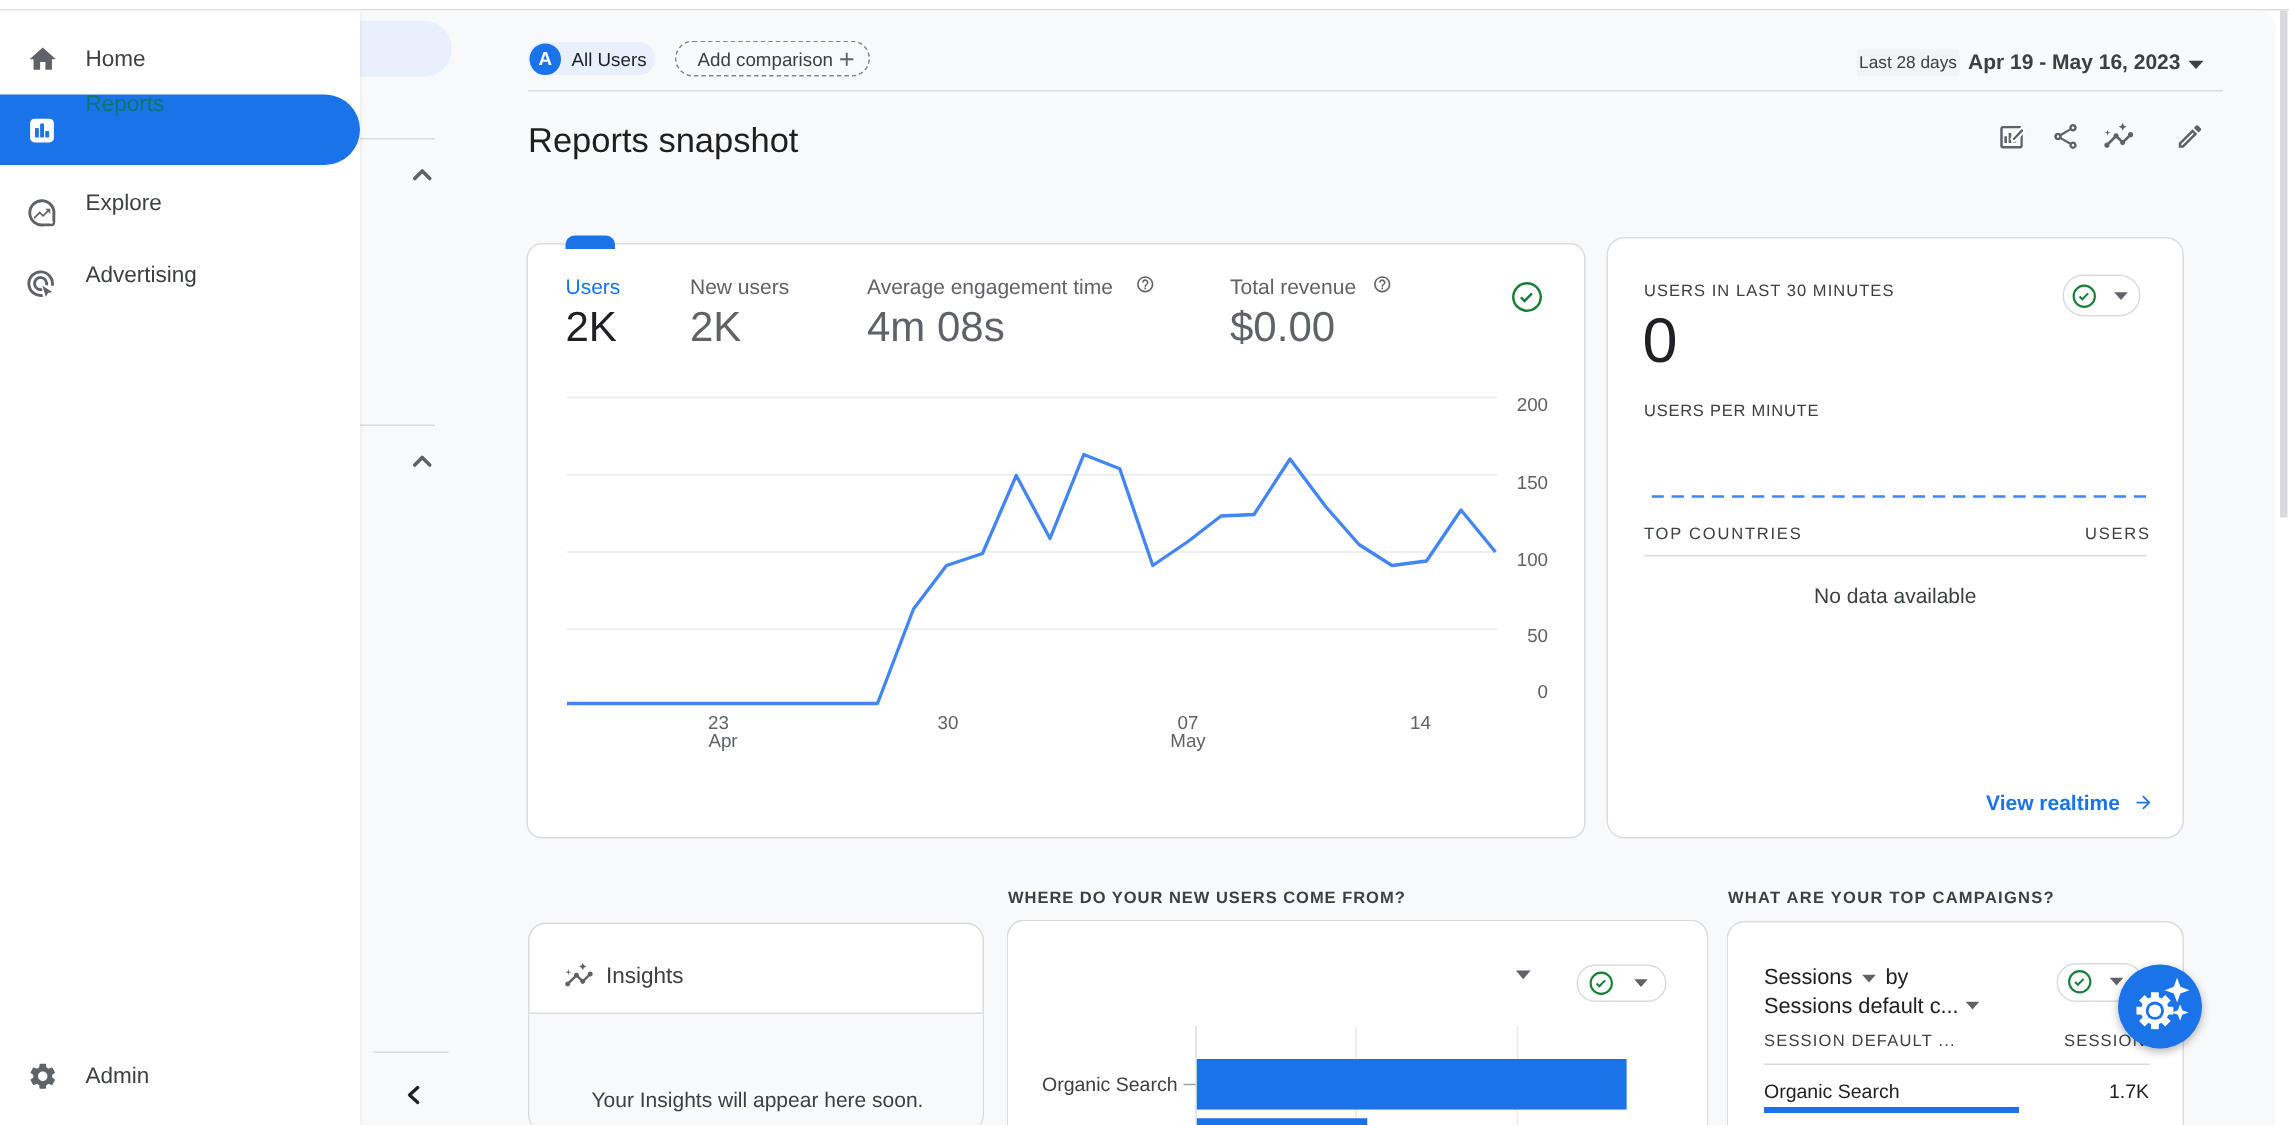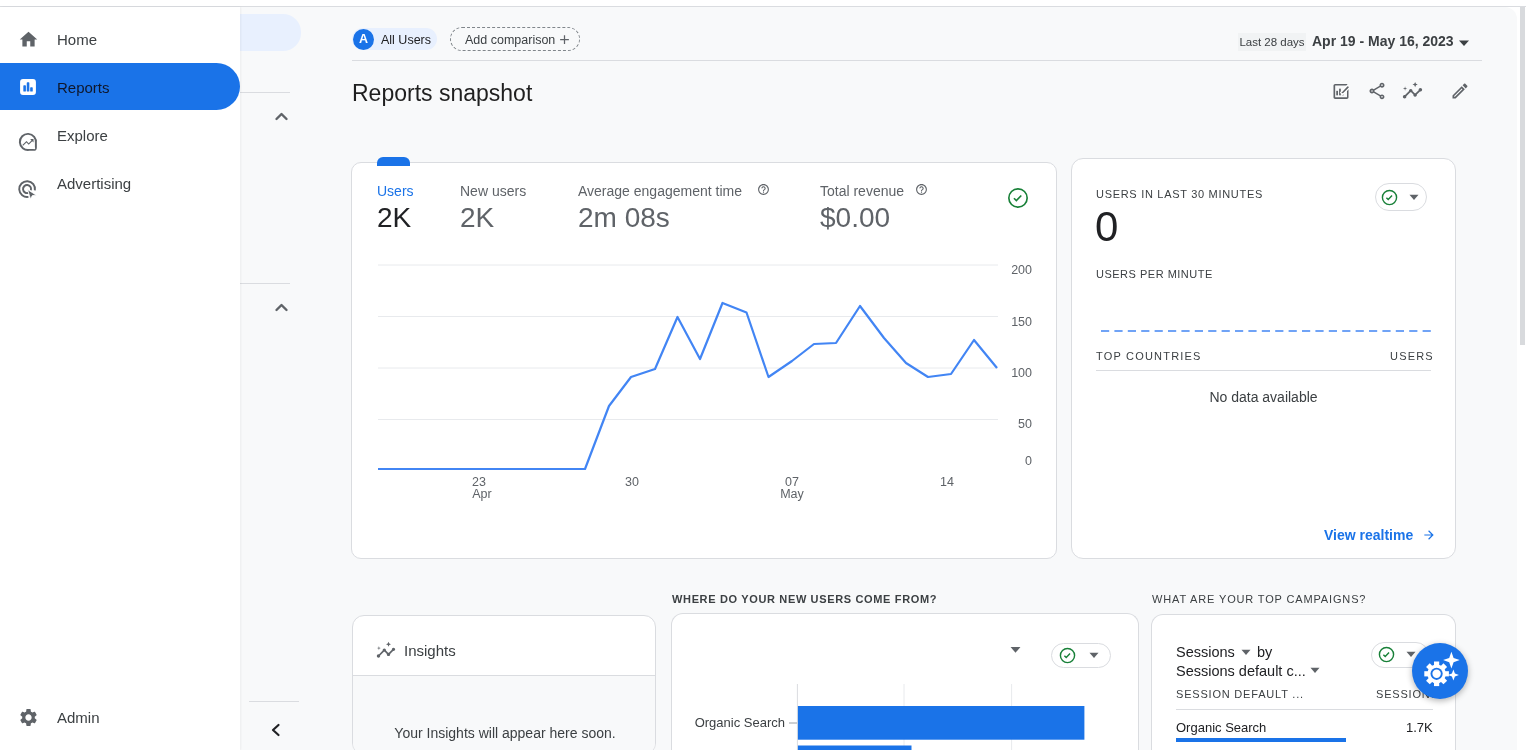--- a/index.html
+++ b/index.html
@@ -41,21 +41,21 @@
       </svg>
     <div class="abs" style="left:57px; top:24px; font-size:15px; color:#3c4043;">Home</div>
 
     <div class="abs" style="left:0; top:56px; width:240px; height:47px; background:#1a73e8; border-radius:0 23.5px 23.5px 0;"></div>
     <svg class="abs" style="left:18px; top:70px;" width="20" height="20" viewBox="0 0 24 24">
       <rect x="2.5" y="2.5" width="19" height="19" rx="3.5" fill="#fff"></rect>
       <rect x="6.4" y="10" width="3.1" height="7.5" rx="0.8" fill="#1a73e8"></rect>
       <rect x="10.5" y="6.3" width="3.1" height="11.2" rx="0.8" fill="#1a73e8"></rect>
       <rect x="14.6" y="12.3" width="3.1" height="5.2" rx="0.8" fill="#1a73e8"></rect>
     </svg>
-    <div class="abs" style="left:57px; top:72px; font-size:15px; color:#0f172a;">Reports</div>
+    <div class="abs" style="left:57px; top:54px; font-size:15px; color:#0f766e;">Reports</div>
 
     <svg class="abs" style="left:17px; top:124px;" width="22" height="22" viewBox="0 0 24 24">
       <path d="M20.6 13.3 A8.8 8.8 0 1 0 13.3 20.6 L18.3 20.6 Q20.6 20.6 20.6 18.3 Z" stroke="#5f6368" stroke-width="2.1" fill="none" stroke-linejoin="round"></path>
       <g transform="translate(4.6,5.2) scale(0.61)">
         <path d="M16 6l2.29 2.29-4.88 4.88-4-4L2 16.59 3.41 18l6-6 4 4 6.3-6.29L22 12V6z" fill="#5f6368"></path>
       </g>
       <circle cx="18.7" cy="18.7" r="1.15" fill="#fff"></circle>
     </svg>
     <div class="abs" style="left:57px; top:120px; font-size:15px; color:#3c4043;">Explore</div>
 
@@ -117,21 +117,21 @@
   <div class="abs" style="left:377px; top:157px; width:33px; height:9px; background:#1a73e8; border-radius:6px 6px 0 0;"></div>
 
   <div class="abs" style="left:377px; top:183px; font-size:14px; color:#1a73e8;">Users</div>
   <div class="abs" style="left:377px; top:202px; font-size:28px; color:#202124;">2K</div>
   <div class="abs" style="left:460px; top:183px; font-size:14px; color:#5f6368;">New users</div>
   <div class="abs" style="left:460px; top:202px; font-size:28px; color:#5f6368;">2K</div>
   <div class="abs" style="left:578px; top:183px; font-size:14px; color:#5f6368;">Average engagement time</div>
   <svg class="abs" style="left:757px; top:183px;" width="13" height="13" viewBox="0 0 24 24">
       <path d="M12 2C6.48 2 2 6.48 2 12s4.48 10 10 10 10-4.48 10-10S17.52 2 12 2zm0 18c-4.41 0-8-3.59-8-8s3.59-8 8-8 8 3.59 8 8-3.59 8-8 8zM11 16h2v2h-2zm1.61-9.96c-2.06-.3-3.88.97-4.43 2.79-.18.58.26 1.17.87 1.17h.2c.41 0 .74-.29.88-.67.32-.89 1.27-1.5 2.3-1.28.95.2 1.65 1.13 1.57 2.1-.1 1.34-1.62 1.63-2.45 2.88 0 .01-.01.01-.01.02-.01.02-.02.03-.03.05-.09.15-.18.32-.25.5-.01.03-.03.05-.04.08-.01.02-.01.04-.02.07-.12.34-.2.75-.2 1.25h2c0-.42.11-.77.28-1.07.02-.03.03-.06.05-.09.08-.14.18-.27.28-.39.01-.01.02-.03.03-.04.1-.12.21-.23.33-.34.96-.91 2.26-1.65 1.99-3.56-.24-1.74-1.61-3.21-3.35-3.47z" fill="#5f6368"></path>
     </svg>
-  <div class="abs" style="left:578px; top:202px; font-size:28px; color:#5f6368;">2m 08s</div>
+  <div class="abs" style="left:578px; top:202px; font-size:28px; color:#5f6368;">4m 08s</div>
   <div class="abs" style="left:820px; top:183px; font-size:14px; color:#5f6368;">Total revenue</div>
   <svg class="abs" style="left:915px; top:183px;" width="13" height="13" viewBox="0 0 24 24">
       <path d="M12 2C6.48 2 2 6.48 2 12s4.48 10 10 10 10-4.48 10-10S17.52 2 12 2zm0 18c-4.41 0-8-3.59-8-8s3.59-8 8-8 8 3.59 8 8-3.59 8-8 8zM11 16h2v2h-2zm1.61-9.96c-2.06-.3-3.88.97-4.43 2.79-.18.58.26 1.17.87 1.17h.2c.41 0 .74-.29.88-.67.32-.89 1.27-1.5 2.3-1.28.95.2 1.65 1.13 1.57 2.1-.1 1.34-1.62 1.63-2.45 2.88 0 .01-.01.01-.01.02-.01.02-.02.03-.03.05-.09.15-.18.32-.25.5-.01.03-.03.05-.04.08-.01.02-.01.04-.02.07-.12.34-.2.75-.2 1.25h2c0-.42.11-.77.28-1.07.02-.03.03-.06.05-.09.08-.14.18-.27.28-.39.01-.01.02-.03.03-.04.1-.12.21-.23.33-.34.96-.91 2.26-1.65 1.99-3.56-.24-1.74-1.61-3.21-3.35-3.47z" fill="#5f6368"></path>
     </svg>
   <div class="abs" style="left:820px; top:202px; font-size:28px; color:#5f6368;">$0.00</div>
 
   <svg class="abs" style="left:1007px; top:187px;" width="22" height="22" viewBox="0 0 24 24">
     <circle cx="12" cy="12" r="10" stroke="#188038" stroke-width="1.8" fill="none"></circle>
     <path d="M7.6 12.3l2.6 2.6 5.4-5.6" stroke="#188038" stroke-width="1.8" fill="none"></path>
   </svg>
@@ -173,21 +173,21 @@
   <div class="abs" style="left:1096px; top:350px; font-size:11px; letter-spacing:1.2px; color:#3c4043;">TOP COUNTRIES</div>
   <div class="abs" style="left:1390px; top:350px; font-size:11px; letter-spacing:1.2px; color:#3c4043;">USERS</div>
   <div class="divh" style="left:1096px; top:370px; width:335px; background:#dadce0;"></div>
   <div class="abs" style="left:1096px; top:389px; width:335px; text-align:center; font-size:14px; color:#3c4043;">No data available</div>
   <div class="abs" style="left:1324px; top:527px; font-size:14px; font-weight:bold; color:#1a73e8;">View realtime</div>
   <svg class="abs" style="left:1422px; top:528px;" width="14" height="14" viewBox="0 0 24 24">
       <path d="M12 4l-1.41 1.41L16.17 11H4v2h12.17l-5.58 5.59L12 20l8-8z" fill="#1a73e8"></path>
     </svg>
 
   <div class="abs" style="left:672px; top:593px; font-size:11px; letter-spacing:0.65px; color:#3c4043; font-weight:bold;">WHERE DO YOUR NEW USERS COME FROM?</div>
-  <div class="abs" style="left:1152px; top:593px; font-size:11px; letter-spacing:0.85px; color:#3c4043; font-weight:normal;">WHAT ARE YOUR TOP CAMPAIGNS?</div>
+  <div class="abs" style="left:1152px; top:593px; font-size:11px; letter-spacing:0.85px; color:#3c4043; font-weight:bold;">WHAT ARE YOUR TOP CAMPAIGNS?</div>
 
   <div class="card" style="left:352px; top:615px; width:304px; height:140px; overflow:hidden;">
     <div class="abs" style="left:0; top:59px; width:304px; height:81px; background:#f8f9fa; border-top:1px solid #dadce0;"></div>
     <div class="abs" style="left:0; top:108.5px; width:304px; text-align:center; font-size:14px; color:#3c4043;">Your Insights will appear here soon.</div>
   </div>
   <svg class="abs" style="left:376px; top:641px;" width="20" height="20" viewBox="0 0 24 24">
       <path d="M21 8c-1.45 0-2.26 1.44-1.93 2.51l-3.55 3.56c-.3-.09-.74-.09-1.04 0l-2.55-2.55C12.27 10.45 11.46 9 10 9c-1.45 0-2.27 1.44-1.93 2.52l-4.56 4.55C2.44 15.74 1 16.55 1 18c0 1.1.9 2 2 2 1.45 0 2.26-1.44 1.93-2.51l4.55-4.56c.3.09.74.09 1.04 0l2.55 2.55C12.73 16.55 13.54 18 15 18c1.45 0 2.27-1.44 1.93-2.52l3.56-3.55C21.56 12.26 23 11.45 23 10c0-1.1-.9-2-2-2zm-6-1l.94-2.07L18 4l-2.06-.93L15 1l-.92 2.07L12 4l2.08.93L15 7zM3.5 11L4 9l2-.5L4 8l-.5-2L3 8l-2 .5L3 9l.5 2z" fill="#5f6368"></path>
     </svg>
   <div class="abs" style="left:404px; top:642px; font-size:15px; color:#3c4043;">Insights</div>
 

